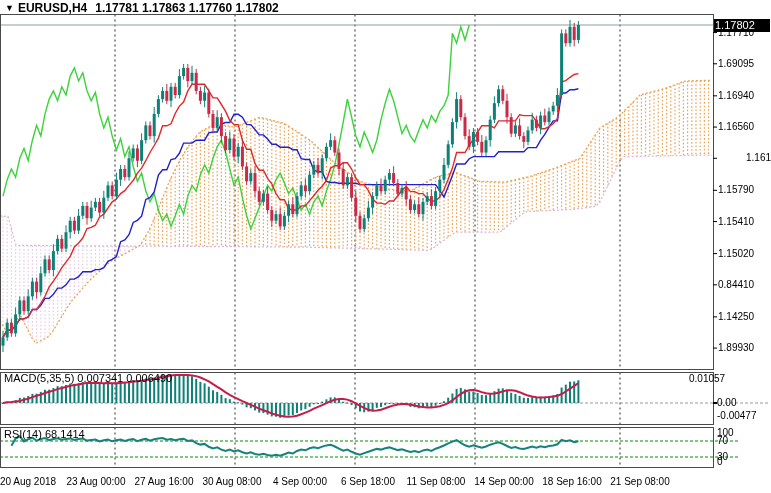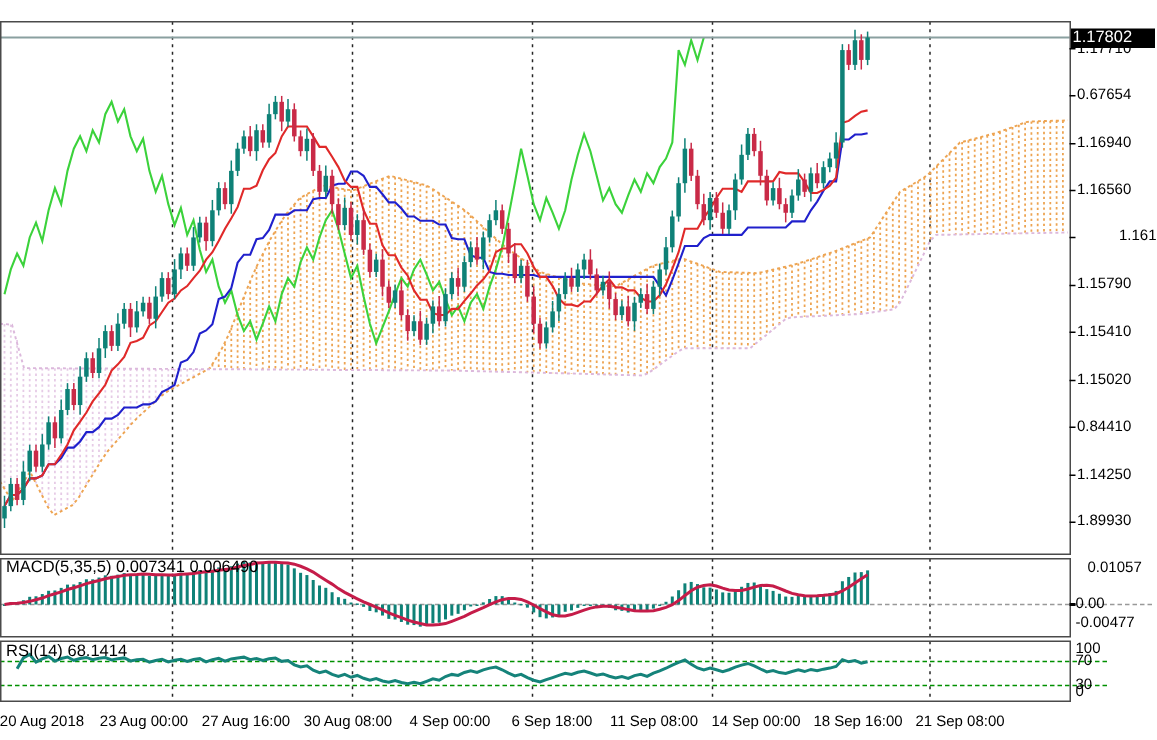--- a/index.html
+++ b/index.html
@@ -651,40 +651,43 @@
       <line x1="713" y1="158.278553820872" x2="717" y2="158.278553820872" stroke="#000"></line>
       <line x1="713" y1="190.32456861134048" x2="717" y2="190.32456861134048" stroke="#000"></line>
       <line x1="713" y1="221.54889071487398" x2="717" y2="221.54889071487398" stroke="#000"></line>
       <line x1="713" y1="253.59490550534247" x2="717" y2="253.59490550534247" stroke="#000"></line>
       <line x1="713" y1="284.81922760887414" x2="717" y2="284.81922760887414" stroke="#000"></line>
       <line x1="713" y1="316.8652423993426" x2="717" y2="316.8652423993426" stroke="#000"></line>
       <line x1="713" y1="348.0895645028761" x2="717" y2="348.0895645028761" stroke="#000"></line>
       <line x1="713" y1="403" x2="717" y2="403" stroke="#000" stroke-width="2"></line>
     </svg>
 
+  <div class="overlay title-bar">
+    <span class="dd">▼</span><span class="sym">EURUSD,H4</span><span class="ohlc">1.17781 1.17863 1.17760 1.17802</span>
+  </div>
 
   <div class="overlay ind-label macd-label"><span>MACD(5,35,5)</span>&nbsp;<span>0.007341</span>&nbsp;<span>0.006490</span>
   </div>
 
   <div class="overlay ind-label rsi-label"><span>RSI(14)</span>&nbsp;<span>68.1414</span>
   </div>
 
   <div id="price-axis">
       <div class="axis-label" style="left: 718px; top: 26.5596px;">1.17710</div>
-      <div class="axis-label" style="left: 718px; top: 57.7839px;">0.67654</div>
+      <div class="axis-label" style="left: 718px; top: 57.7839px;">1.69095</div>
       <div class="axis-label" style="left: 718px; top: 89.8299px;">1.16940</div>
       <div class="axis-label" style="left: 718px; top: 121.054px;">1.16560</div>
       <div class="axis-label" style="left: 718px; top: 152.279px; margin-left: 28px;">1.16180</div>
       <div class="axis-label" style="left: 718px; top: 184.325px;">1.15790</div>
       <div class="axis-label" style="left: 718px; top: 215.549px;">1.15410</div>
       <div class="axis-label" style="left: 718px; top: 247.595px;">1.15020</div>
       <div class="axis-label" style="left: 718px; top: 278.819px;">0.84410</div>
       <div class="axis-label" style="left: 718px; top: 310.865px;">1.14250</div>
       <div class="axis-label" style="left: 718px; top: 342.09px;">1.89930</div>
-      <div class="axis-label" style="left: 717px; top: 373px; padding-left: 8px;">0.01057</div>
+      <div class="axis-label" style="left: 681px; top: 373px; padding-left: 8px;">0.01057</div>
       <div class="axis-label" style="left: 717px; top: 397px;">0.00</div>
       <div class="axis-label" style="left: 717px; top: 410.104px;">-0.00477</div>
       <div class="axis-label" style="left: 717px; top: 427px;">100</div>
       <div class="axis-label" style="left: 717px; top: 435px;">70</div>
       <div class="axis-label" style="left: 717px; top: 451px;">30</div>
       <div class="axis-label" style="left: 717px; top: 456px;">0</div>
     </div>
   <div id="time-axis">
       <div class="axis-label" style="left: 28px; top: 476px; transform: translateX(-50%);">20 Aug 2018</div>
       <div class="axis-label" style="left: 96px; top: 476px; transform: translateX(-50%);">23 Aug 00:00</div>

